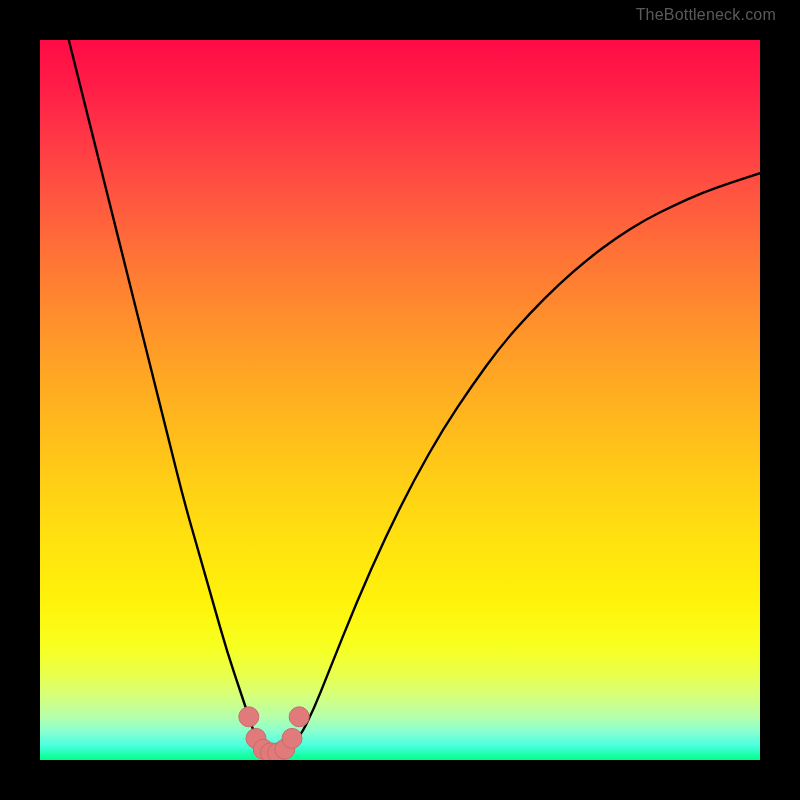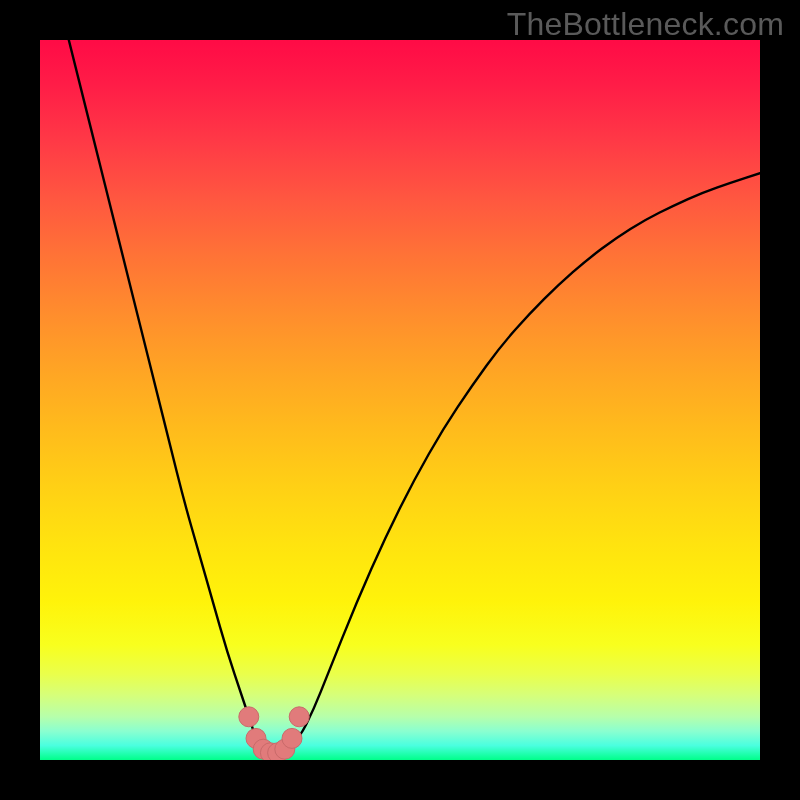--- a/index.html
+++ b/index.html
@@ -58,22 +58,22 @@
   .svg-layer {
     position: absolute;
     left: 0;
     top: 0;
     width: 720px;
     height: 720px;
   }
   .watermark {
     position: absolute;
     top: 6px;
-    right: 16px;
-    font-size: 32px;
+    right: 24px;
+    font-size: 16px;
     font-weight: 400;
     color: #5a5a5a;
     letter-spacing: 0.2px;
     user-select: none;
   }
 </style>
 </head>
 <body>
 
 <div class="frame">

